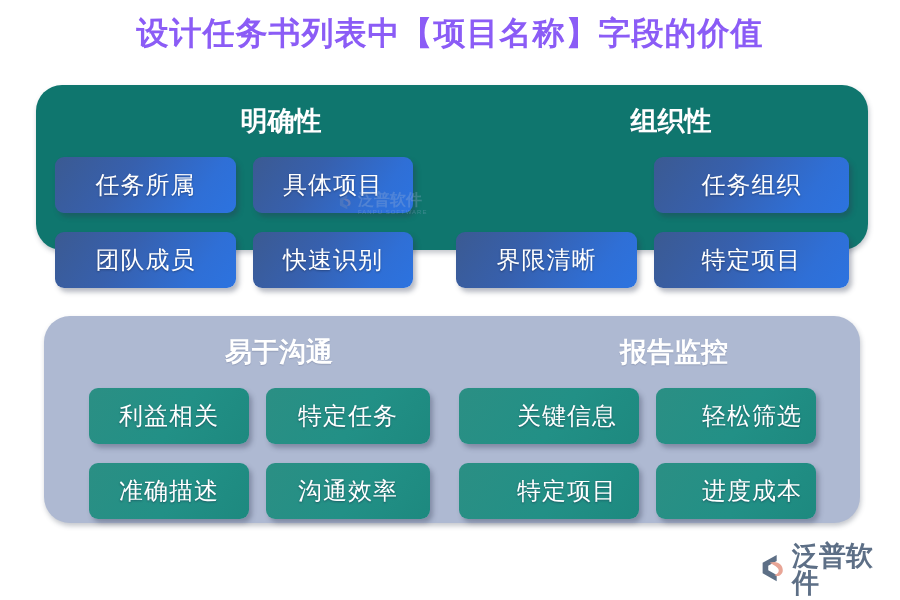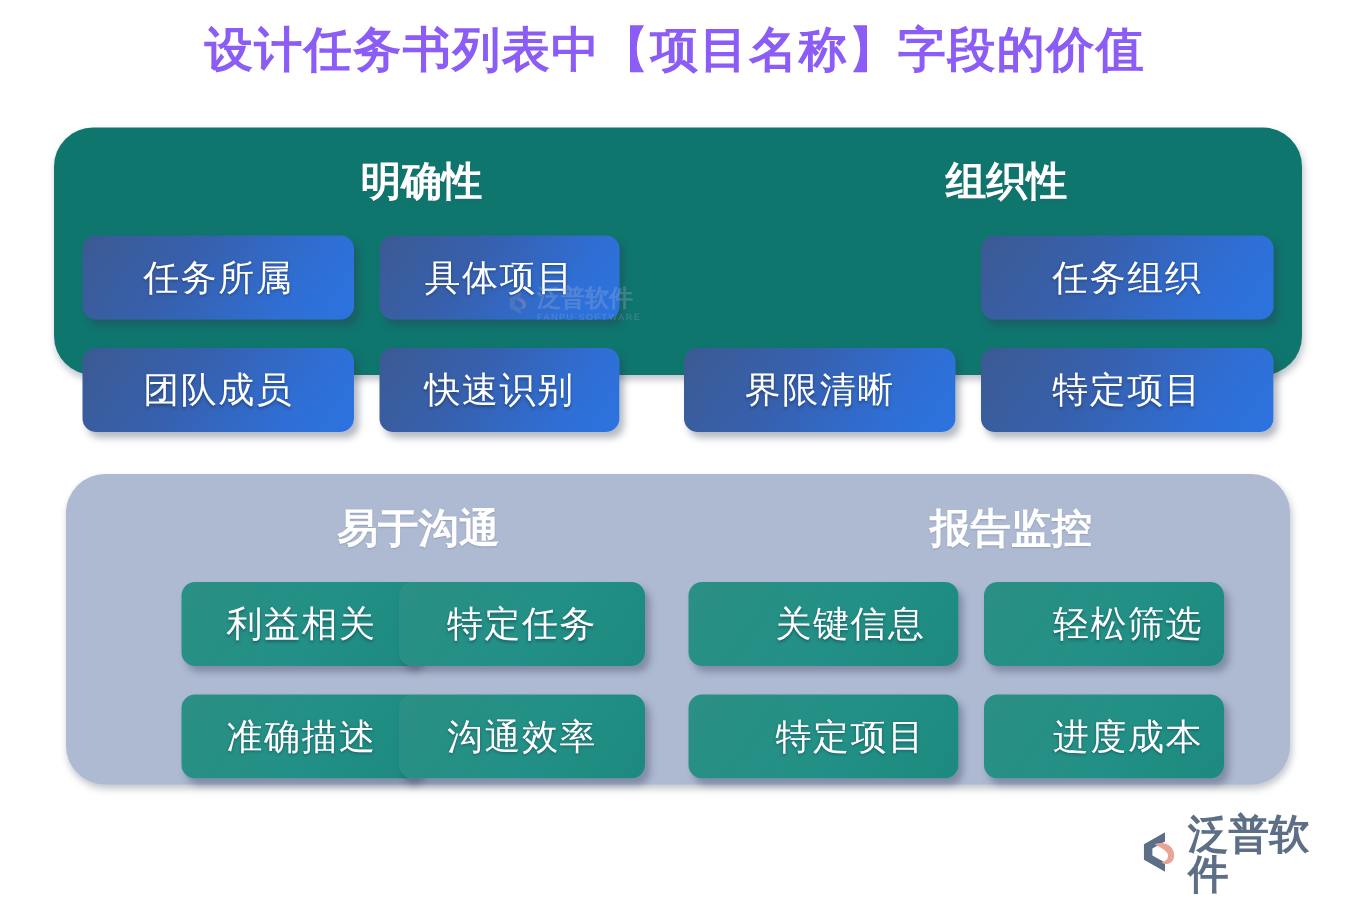--- a/index.html
+++ b/index.html
@@ -93,21 +93,21 @@
   
   .row-1 { top: 72px; height: 56px; }
   .row-2 { top: 147px; height: 56px; text-align: center; }
 
   
   #panel-clarity .c0 { left: 19px;  width: 181px; }
   #panel-clarity .c1 { left: 217px; width: 160px; }
   #panel-clarity .c2 { left: 420px; width: 181px; }
   #panel-clarity .c3 { left: 618px; width: 195px; }
 
-  #panel-communication .c0 { left: 45px;  width: 160px; margin-left: 32px; }
+  #panel-communication .c0 { left: 45px;  width: 160px; }
   #panel-communication .c1 { left: 222px; width: 164px; }
   #panel-communication .c2 { left: 415px; width: 180px; padding-left: 36px; }
   #panel-communication .c3 { left: 612px; width: 160px; padding-left: 32px; }
 
   
   #center-watermark {
     position: absolute;
     left: 336px;
     top: 186px;
     width: 140px;

